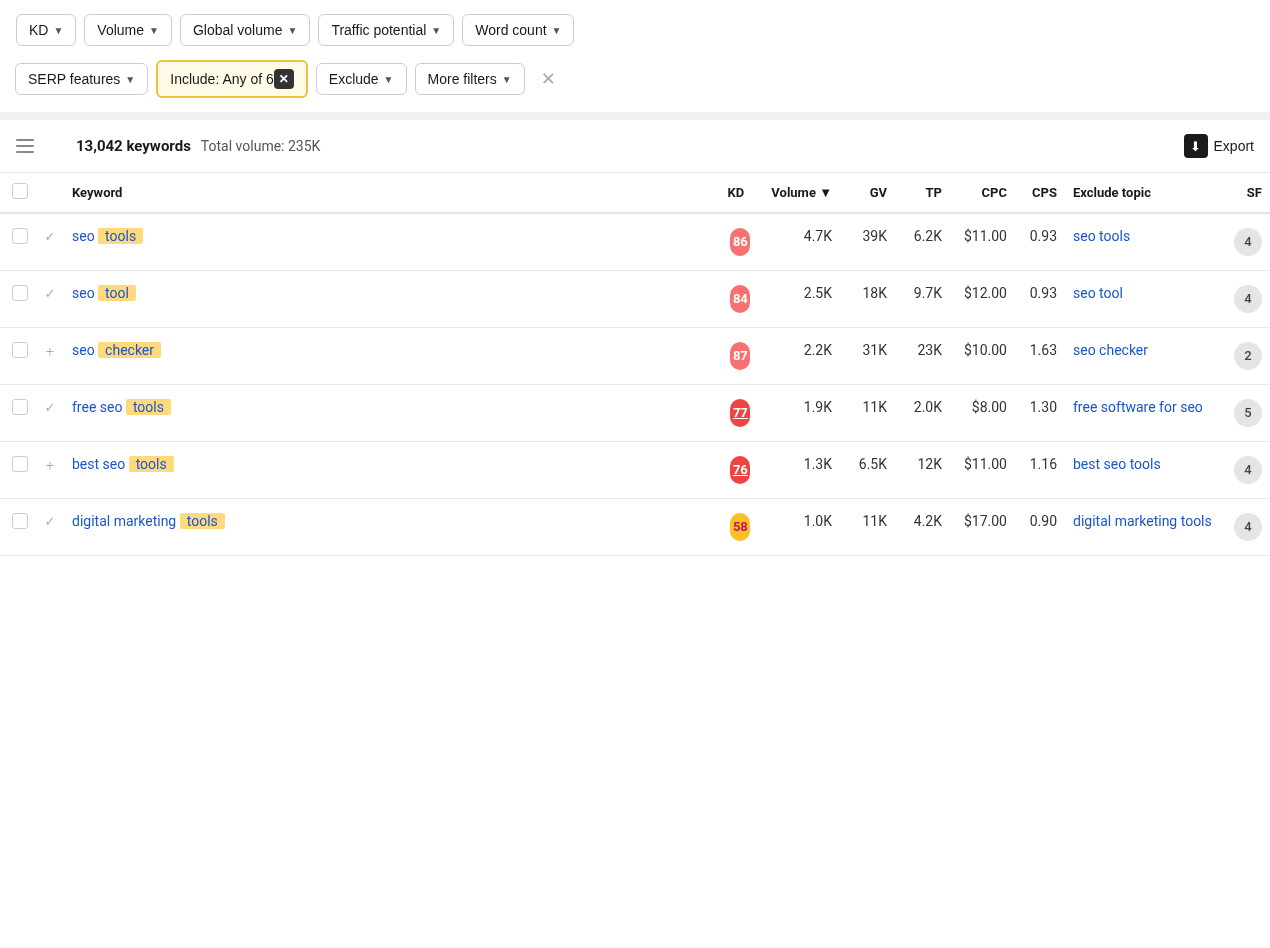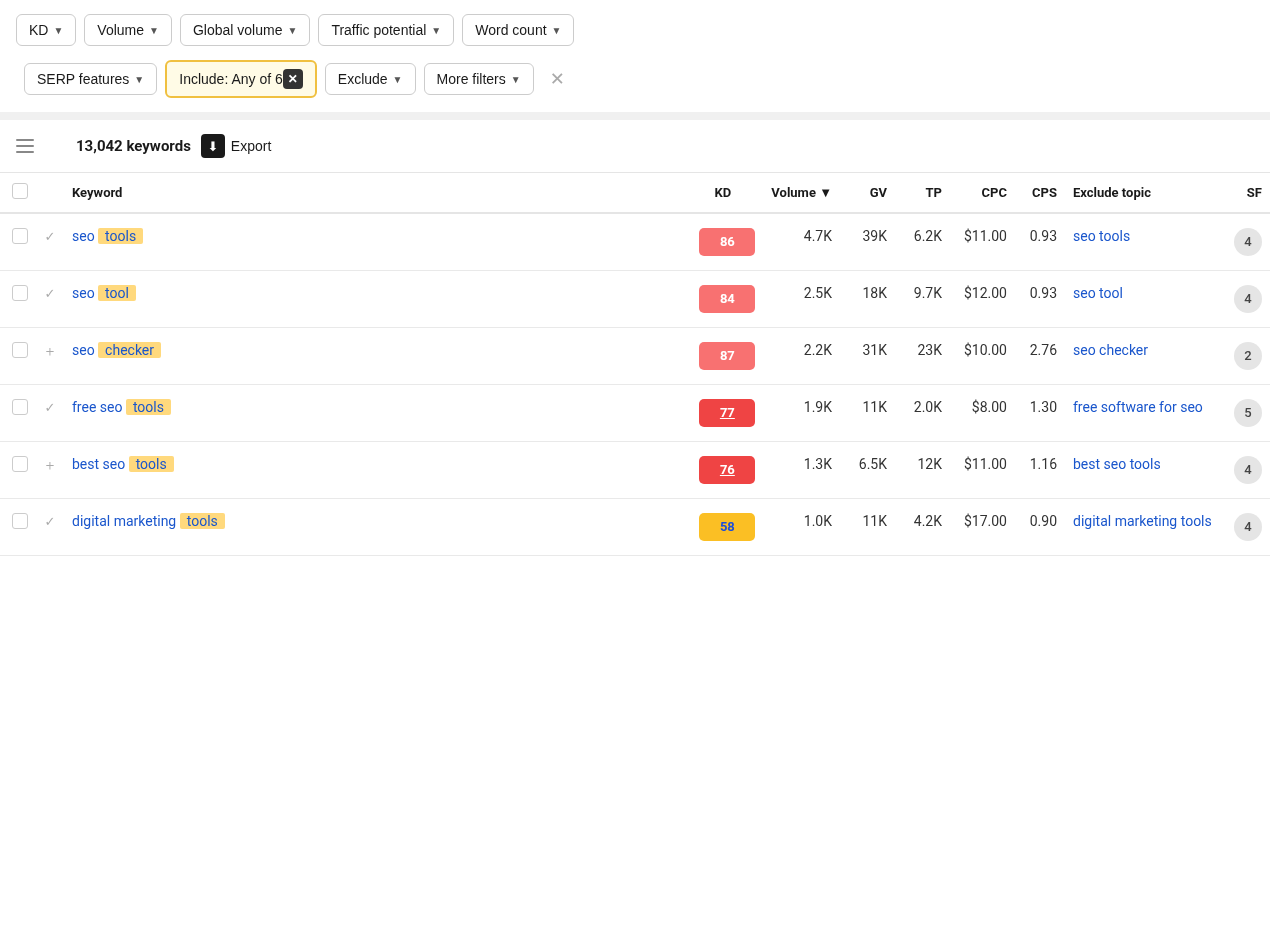--- a/index.html
+++ b/index.html
@@ -68,21 +68,21 @@
       cursor: pointer;
       color: #aaa;
       font-size: 18px;
       padding: 4px 8px;
     }
 
     .filter-bar-bottom {
       display: flex;
       align-items: center;
       gap: 8px;
-      padding: 0 16px 14px 24px;
+      padding: 0 16px 14px 15px;
       flex-wrap: wrap;
     }
 
     .divider-bar {
       height: 8px;
       background: #f0f0f0;
     }
 
     .results-header {
       display: flex;
@@ -214,34 +214,34 @@
     }
 
     .highlight {
       background: #ffd97d;
       border-radius: 2px;
       padding: 0 7px;
     }
 
     .kd-badge {
       display: inline-block;
-      width: 56px;
+      width: 20px;
       height: 28px;
-      border-radius: 5px;
+      border-radius: 12px;
       text-align: center;
       line-height: 28px;
       font-weight: 700;
       font-size: 13px;
       color: #fff;
       margin-left: 9px;
     }
 
     .kd-red { background: #f87171; }
     .kd-orange { background: #ef4444; text-decoration: underline; }
-    .kd-yellow { background: #fbbf24; color: #1d4ed8; }
+    .kd-yellow { background: #fbbf24; color: #be185d; }
 
     .sf-badge {
       display: inline-block;
       width: 28px;
       height: 28px;
       border-radius: 50%;
       background: #e5e5e5;
       text-align: center;
       line-height: 28px;
       font-size: 13px;
@@ -311,20 +311,21 @@
 
 <div class="divider-bar"></div>
 
 <div class="results-header">
   <div class="menu-lines">
     <span></span>
     <span></span>
     <span></span>
   </div>
   <span class="keywords-count">13,042 keywords</span>
+  <span class="total-volume">Total volume: 235K</span>
   <button class="export-btn">
     <span class="export-icon">⬇</span>
     <span>Export</span>
   </button>
 </div>
 
 <table>
   <thead>
     <tr>
       <th class="checkbox-col">
@@ -373,21 +374,21 @@
       </tr>
       <tr class="data-row">
         <td class="checkbox-col"><span class="checkbox"></span></td>
         <td class="check-col"><span class="plus-icon">+</span></td>
         <td><a class="keyword-link" href="#">seo <span class="highlight">checker</span></a></td>
         <td class="center"><span class="kd-badge kd-red">87</span></td>
         <td class="right">2.2K</td>
         <td class="right">31K</td>
         <td class="right">23K</td>
         <td class="right">$10.00</td>
-        <td class="right">2.76</td>
+        <td class="right">1.63</td>
         <td><a class="keyword-link" href="#">seo checker</a></td>
         <td class="right"><span class="sf-badge">2</span></td>
       </tr>
       <tr class="data-row">
         <td class="checkbox-col"><span class="checkbox"></span></td>
         <td class="check-col"><span class="check-icon">✓</span></td>
         <td><a class="keyword-link" href="#">free seo <span class="highlight">tools</span></a></td>
         <td class="center"><span class="kd-badge kd-orange">77</span></td>
         <td class="right">1.9K</td>
         <td class="right">11K</td>

